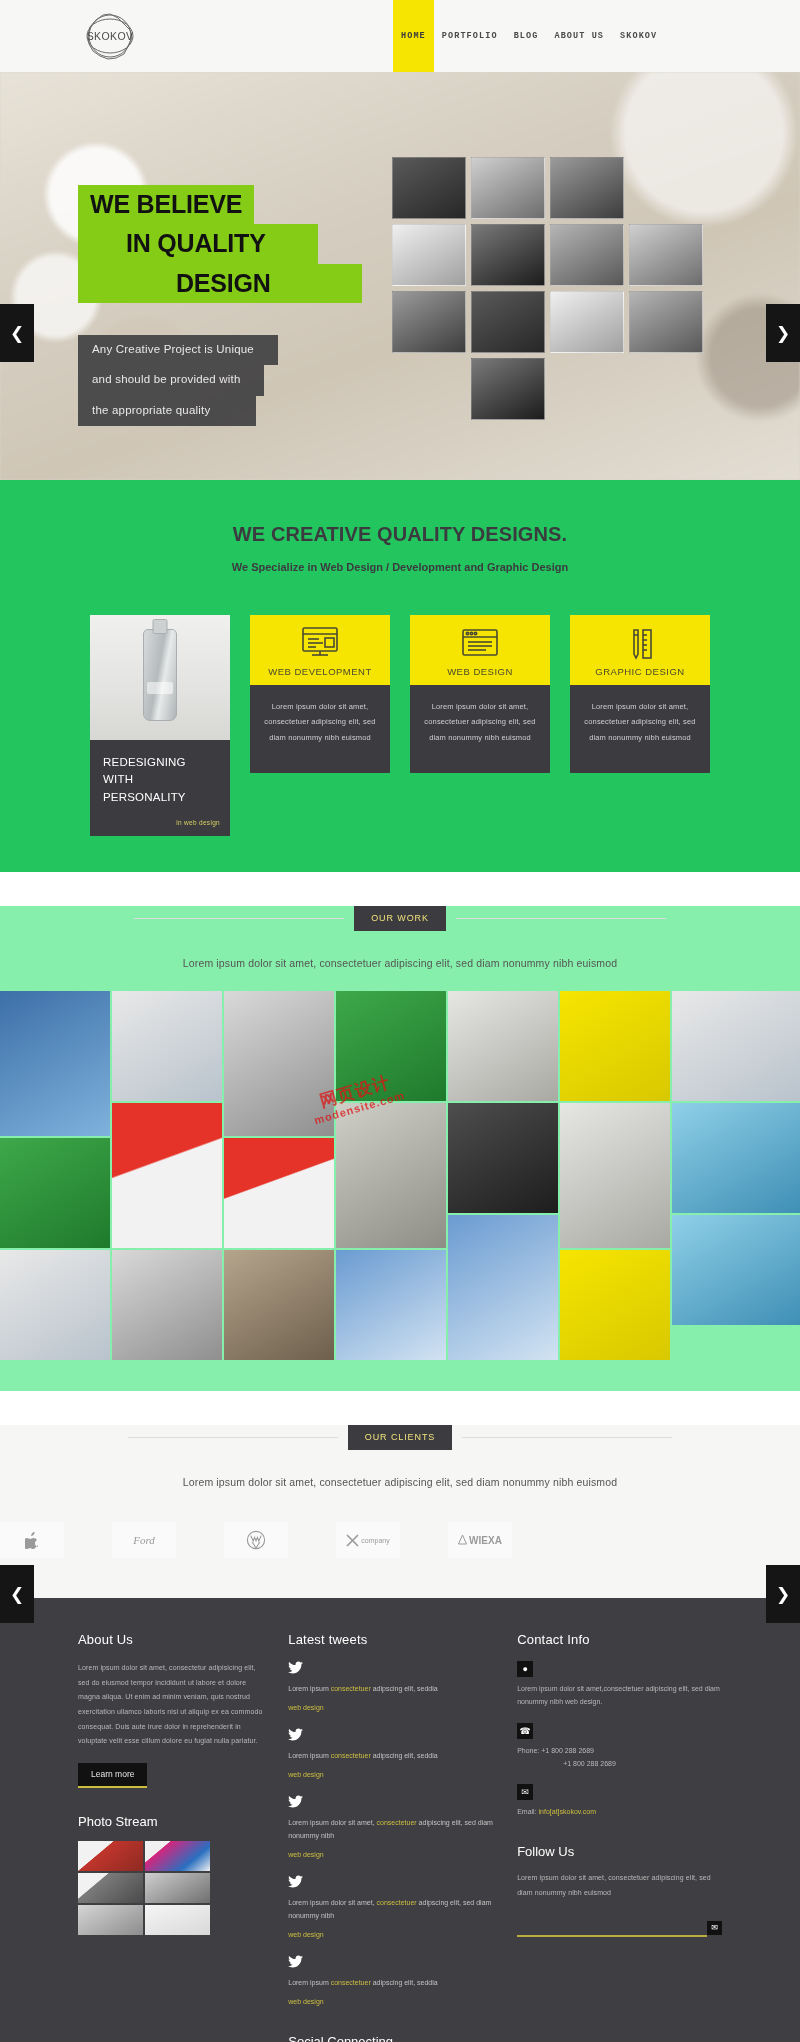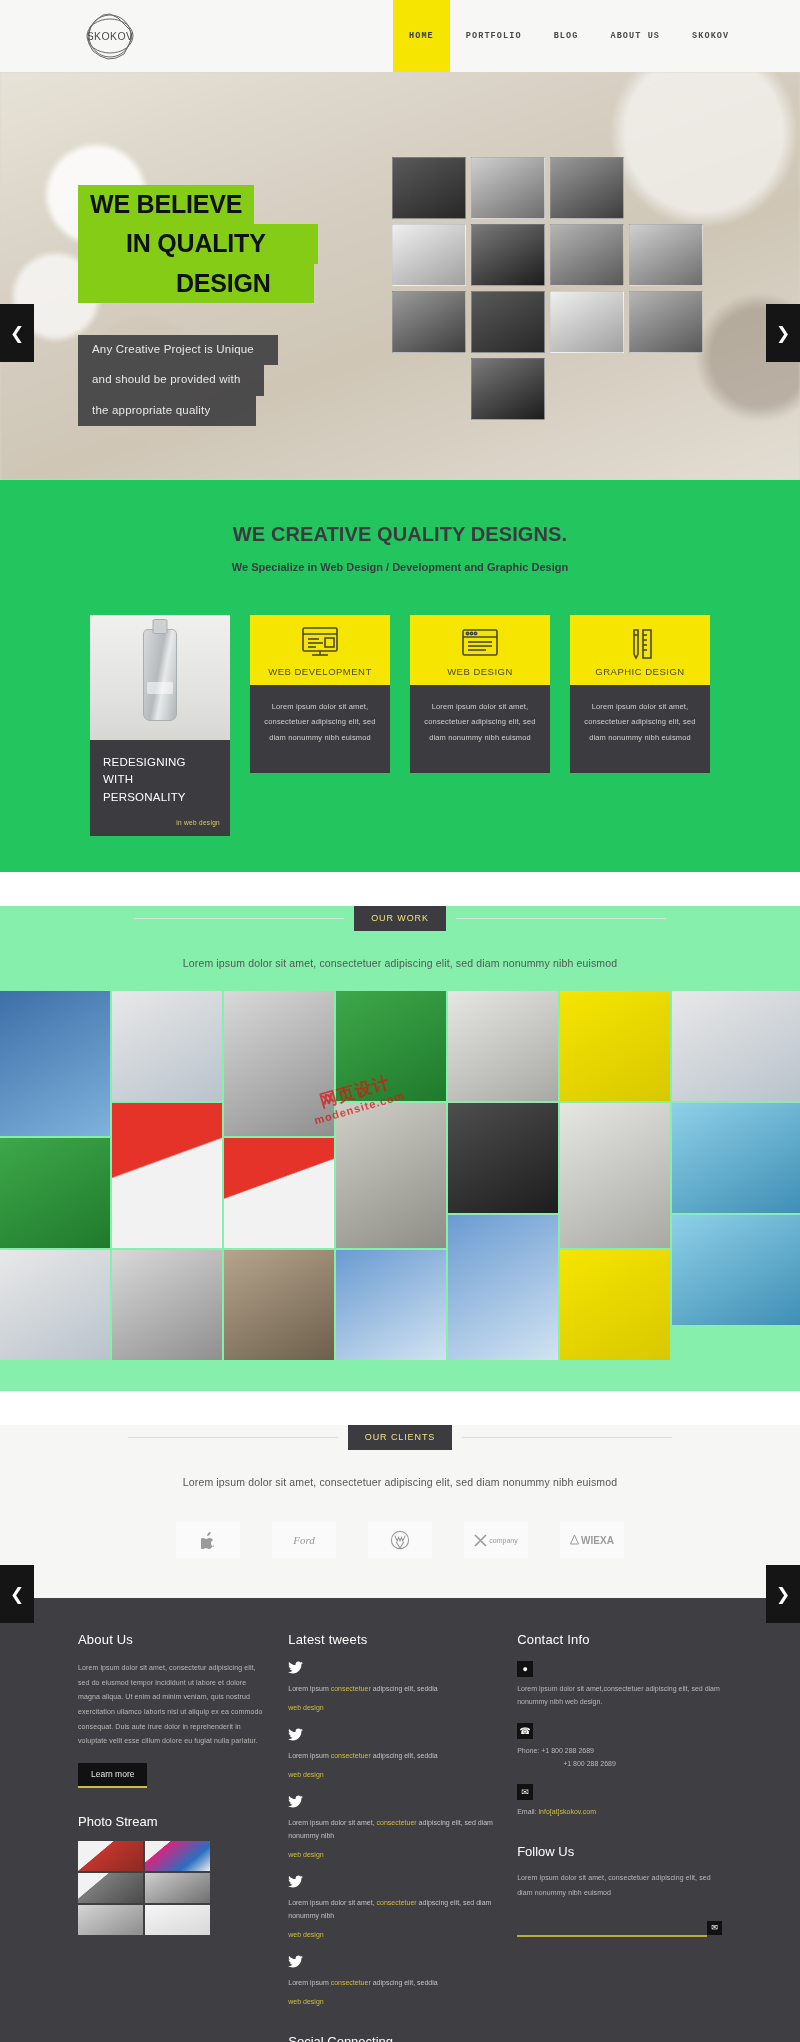--- a/index.html
+++ b/index.html
@@ -20,21 +20,21 @@
   }
   .logo-wrap { margin-left: 78px; width: 64px; height: 64px; position: relative; }
   .logo-star { width: 64px; height: 64px; position: absolute; top: 0; left: 0; }
   .logo-text {
     position: absolute; top: 0; left: 0; width: 64px; height: 64px;
     display: flex; align-items: center; justify-content: center;
     font-size: 10.5px; letter-spacing: .4px; color: #4c4c4c; font-weight: 400;
   }
   .nav { position: absolute; left: 393px; top: 0; height: 72px; display: flex; align-items: stretch; }
   .nav a {
-    display: flex; align-items: center; padding: 0 16px;
+    display: flex; align-items: center; padding: 0 8px;
     font-size: 8.5px; letter-spacing: 1.1px; color: #4a4a4a;
     text-decoration: none; font-family: "Liberation Mono", monospace; font-weight: 700;
   }
   .nav a.active { background: #f6e500; color: #3b3b3b; }
 
   
   .hero { position: relative; height: 408px; overflow: hidden; background: #d9d4c9; }
   .hero-bg {
     position: absolute; inset: 0;
     background:
@@ -63,21 +63,21 @@
 
   .hero-head { position: absolute; left: 78px; top: 113px; width: 300px; }
   .hl {
     display: block; background: #84cc16; color: #111;
     font-weight: 700; font-size: 25px; letter-spacing: -.2px;
     padding: 6px 12px 7px 12px; margin-bottom: 0px; width: fit-content;
     line-height: 1.05;
   }
   .hl.l1 { }
   .hl.l2 { padding-left: 48px; padding-right: 14px; width: 240px; }
-  .hl.l3 { padding-left: 98px; width: 236px; }
+  .hl.l3 { padding-left: 98px; width: 284px; }
 
   .hero-sub { position: absolute; left: 78px; top: 263px; }
   .sl {
     background: rgba(58,58,60,.88); color: #e8e8e8;
     font-size: 11.5px; padding: 6px 14px 7px 14px; width: fit-content;
     letter-spacing: .2px; line-height: 1.5;
   }
   .sl:nth-child(1) { width: 200px; }
   .sl:nth-child(2) { width: 186px; }
   .sl:nth-child(3) { width: 178px; }
@@ -170,21 +170,21 @@
   .watermark {
     position: absolute; left: 310px; top: 90px; transform: rotate(-16deg);
     color: rgba(220,20,20,.75); font-size: 15px; font-weight: 700; letter-spacing: 1px;
     text-align: center; line-height: 1.25; pointer-events: none; z-index: 9;
   }
   .watermark .w1 { font-size: 17px; }
   .watermark .w2 { font-size: 11px; }
 
   
   .clients { background: #f6f6f4; padding-bottom: 40px; position: relative; }
-  .logos { display: flex; justify-content: center; gap: 32px; margin-top: 34px; }
+  .logos { display: flex; gap: 48px; margin-top: 34px; }
   .logo-box {
     width: 64px; height: 36px; background: #fafafa;
     display: flex; align-items: center; justify-content: center;
     color: #9a9a9a; font-size: 9px;
   }
   .clients .arrow { top: 140px; }
 
   
   .footer { background: #3f3f43; padding: 34px 78px 26px; display: flex; gap: 0; }
   .fcol { }

